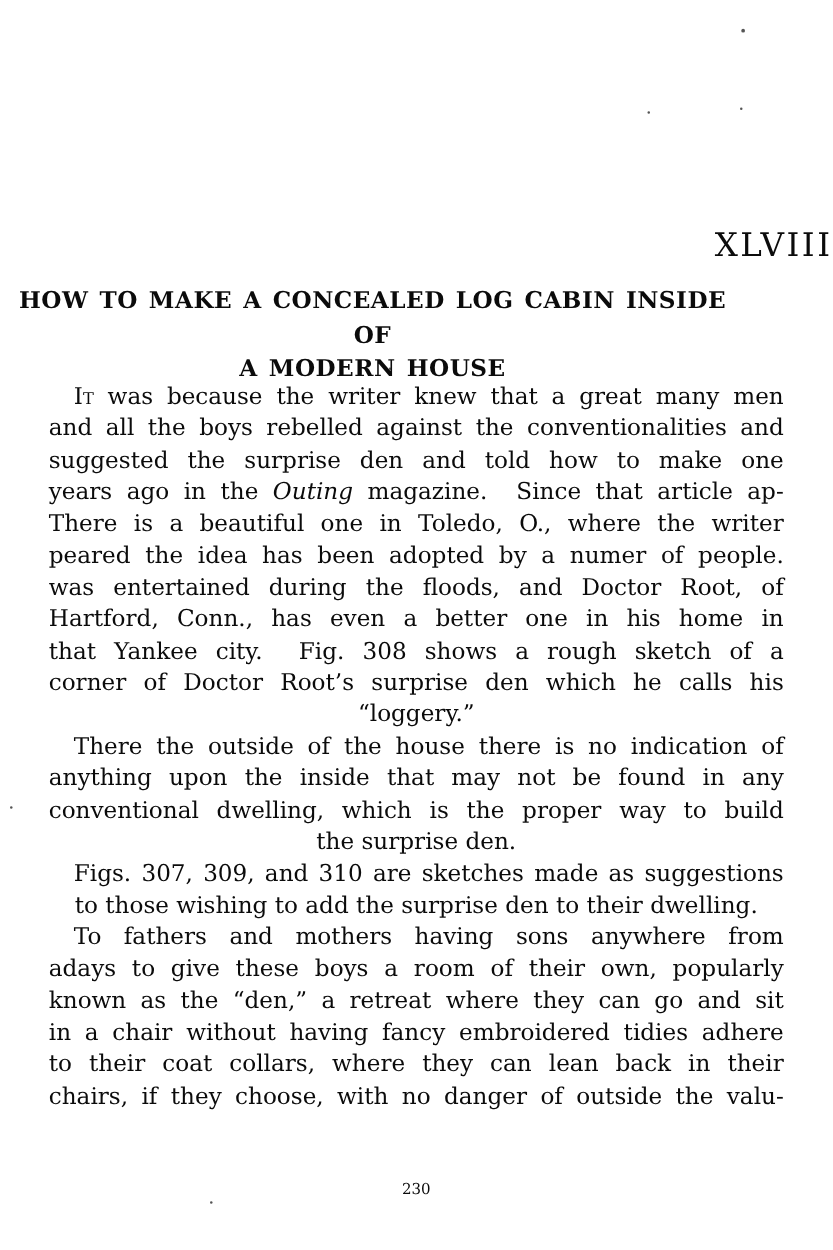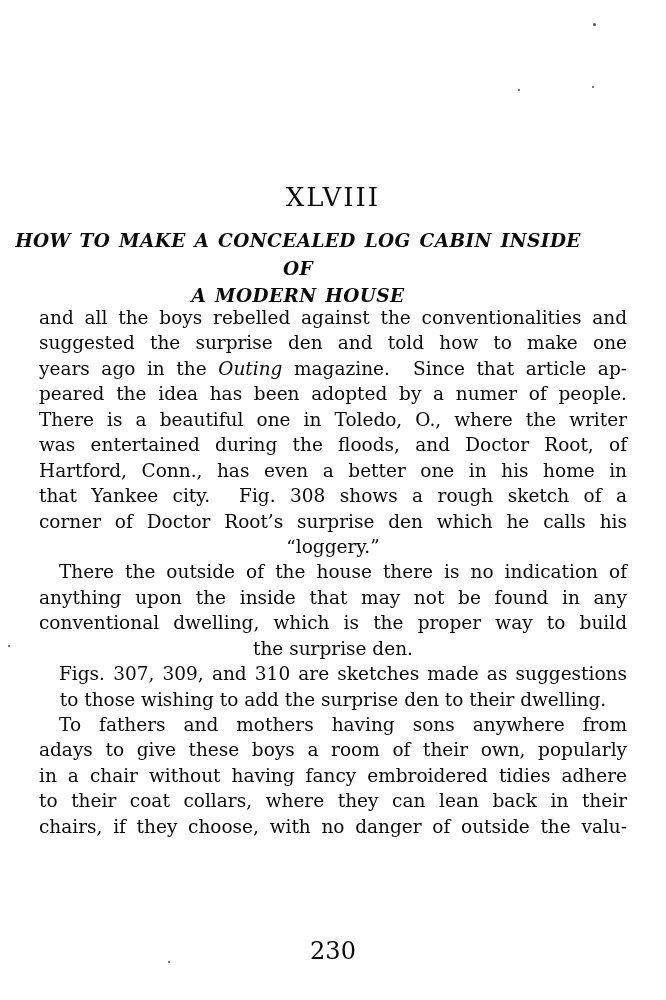--- a/index.html
+++ b/index.html
@@ -11,35 +11,34 @@
     overflow: hidden;
   }
   .page {
     position: relative;
     width: 666px; height: 1000px;
     background: #ffffff;
   }
   .chapter-number {
     position: absolute;
     top: 183px; left: 0; width: 666px;
-    text-align: center;
+    text-align: right;
     font-size: 26px;
     letter-spacing: 2px;
     line-height: 28px;
   }
   .chapter-title {
     position: absolute;
     top: 227px; left: 0; width: 596px;
     text-align: center;
     font-weight: bold;
     font-size: 18.5px;
     line-height: 27.5px;
     letter-spacing: 0.4px;
     word-spacing: 2px;
-    font-style: italic;
   }
   .body-text {
     position: absolute;
     top: 305px; left: 39px;
     width: 588px;
     font-size: 18.5px;
   }
   .line {
     line-height: 25.45px;
     height: 25.45px;
@@ -51,21 +50,21 @@
     text-align-last: justify;
     text-justify: inter-word;
   }
   .line.indent { text-indent: 20px; }
   .sc { font-variant: small-caps; }
   .i  { font-style: italic; }
   .page-number {
     position: absolute;
     top: 940px; left: 0; width: 666px;
     text-align: center;
-    font-size: 24px;
+    font-size: 12px;
     line-height: 22px;
   }
   .speck {
     position: absolute;
     background: #2a2a2a;
     border-radius: 50%;
     opacity: 0.8;
   }
 </style>
 </head>
@@ -74,38 +73,40 @@
 <div class="page">
 
   <div class="chapter-number">XLVIII</div>
 
   <div class="chapter-title">
     <div>HOW TO MAKE A CONCEALED LOG CABIN INSIDE OF</div>
     <div>A MODERN HOUSE</div>
   </div>
 
   <div class="body-text">
+      <div class="line just indent"><span class="sc">It</span><span> was because the writer knew that a great many men</span></div>
       <div class="line just"><span>and all the boys rebelled against the conventionalities and</span></div>
       <div class="line just"><span>suggested the surprise den and told how to make one</span></div>
       <div class="line just"><span>years ago in the </span><span class="i">Outing</span><span> magazine.&nbsp; Since that article ap-</span></div>
+      <div class="line just"><span>There is a beautiful one in Toledo, O., where the writer</span></div>
       <div class="line just"><span>peared the idea has been adopted by a numer of people.</span></div>
-      <div class="line just"><span>There is a beautiful one in Toledo, O., where the writer</span></div>
       <div class="line just"><span>was entertained during the floods, and Doctor Root, of</span></div>
       <div class="line just"><span>Hartford, Conn., has even a better one in his home in</span></div>
       <div class="line just"><span>that Yankee city.&nbsp; Fig. 308 shows a rough sketch of a</span></div>
       <div class="line just"><span>corner of Doctor Root’s surprise den which he calls his</span></div>
       <div class="line"><span>“loggery.”</span></div>
       <div class="line just indent"><span>There the outside of the house there is no indication of</span></div>
       <div class="line just"><span>anything upon the inside that may not be found in any</span></div>
       <div class="line just"><span>conventional dwelling, which is the proper way to build</span></div>
       <div class="line"><span>the surprise den.</span></div>
       <div class="line just indent"><span>Figs. 307, 309, and 310 are sketches made as suggestions</span></div>
       <div class="line"><span>to those wishing to add the surprise den to their dwelling.</span></div>
       <div class="line just indent"><span>To fathers and mothers having sons anywhere from</span></div>
       <div class="line just"><span>adays to give these boys a room of their own, popularly</span></div>
+      <div class="line just"><span>known as the “den,” a retreat where they can go and sit</span></div>
       <div class="line just"><span>in a chair without having fancy embroidered tidies adhere</span></div>
       <div class="line just"><span>to their coat collars, where they can lean back in their</span></div>
       <div class="line just"><span>chairs, if they choose, with no danger of outside the valu-</span></div>
     </div>
 
   <div class="page-number">230</div>
 
 <div class="speck" style="left: 593px; top: 23px; width: 3px; height: 3px;"></div>
     <div class="speck" style="left: 592px; top: 86px; width: 2px; height: 2px;"></div>
     <div class="speck" style="left: 518px; top: 89px; width: 2px; height: 2px;"></div>

